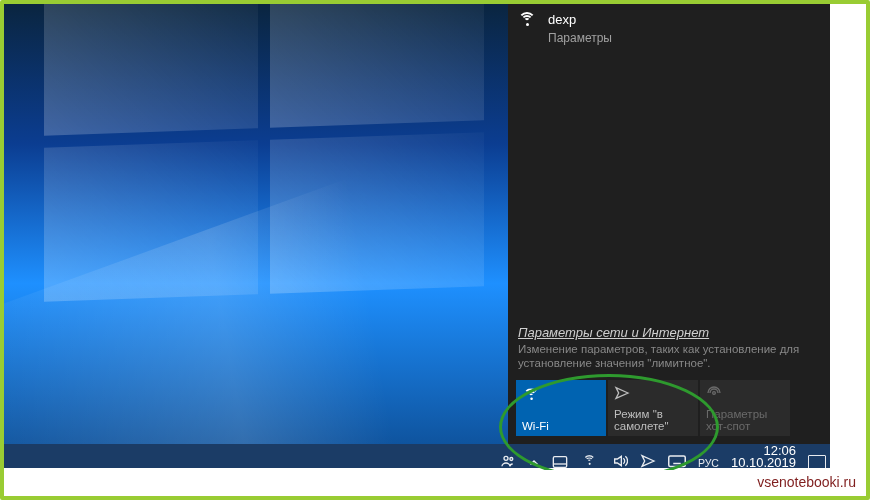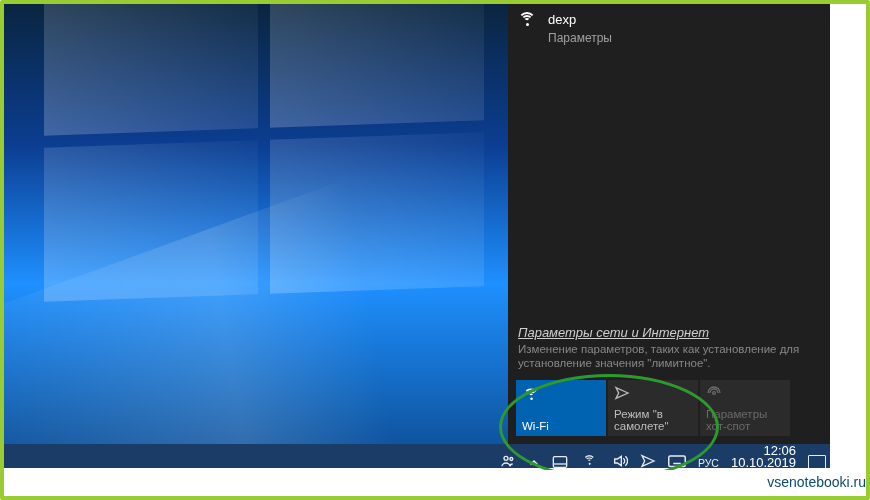--- a/index.html
+++ b/index.html
@@ -28,21 +28,22 @@
     background: #b91c1c;
   }
   .watermark-bar {
     position: absolute;
     bottom: 4px; right: 4px;
     width: 862px;
     height: 28px;
     background: #fff;
     text-align: right;
     line-height: 28px;
-    color: #0c4a6e;
+    padding-right: 10px;
+    color: #7f1d1d;
     font-size: 14px;
   }
 
   
   .desktop {
     position: absolute;
     top: 0; left: 0;
     width: 540px; height: 466px;
     background: linear-gradient(180deg, #0a2540 0%, #0b3d91 30%, #1e90ff 60%, #0c4a8f 100%);
     overflow: hidden;

